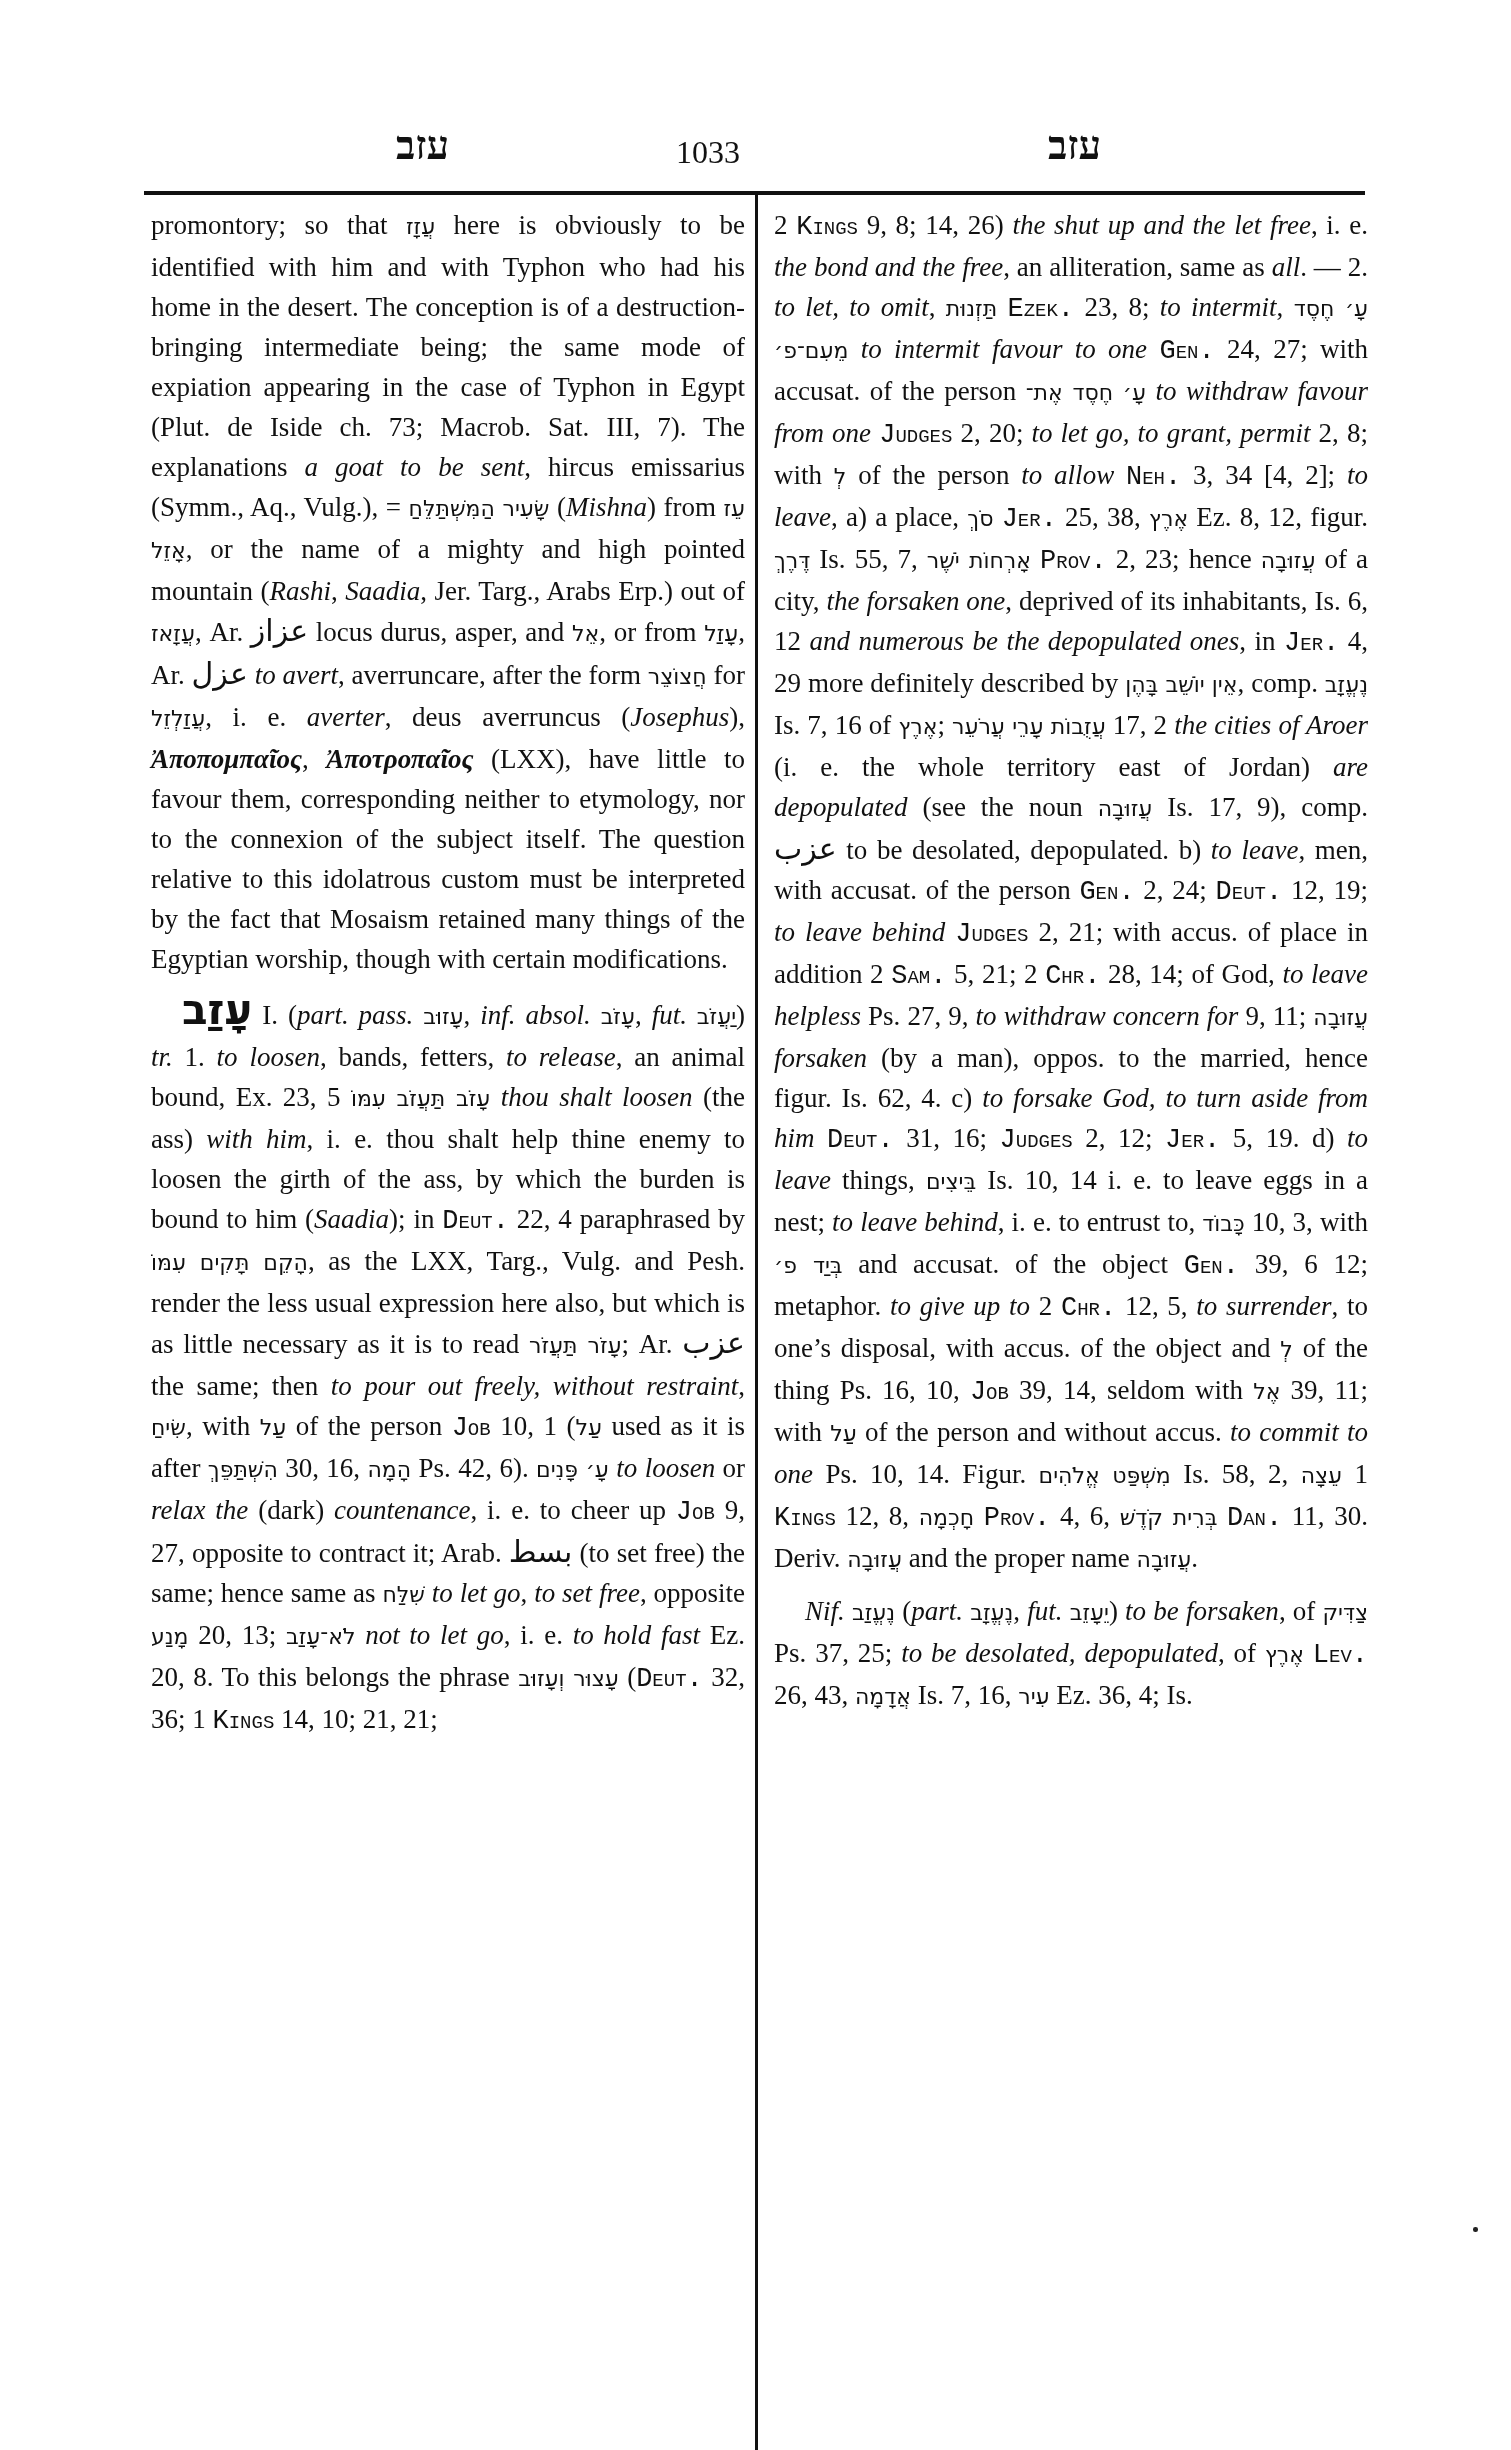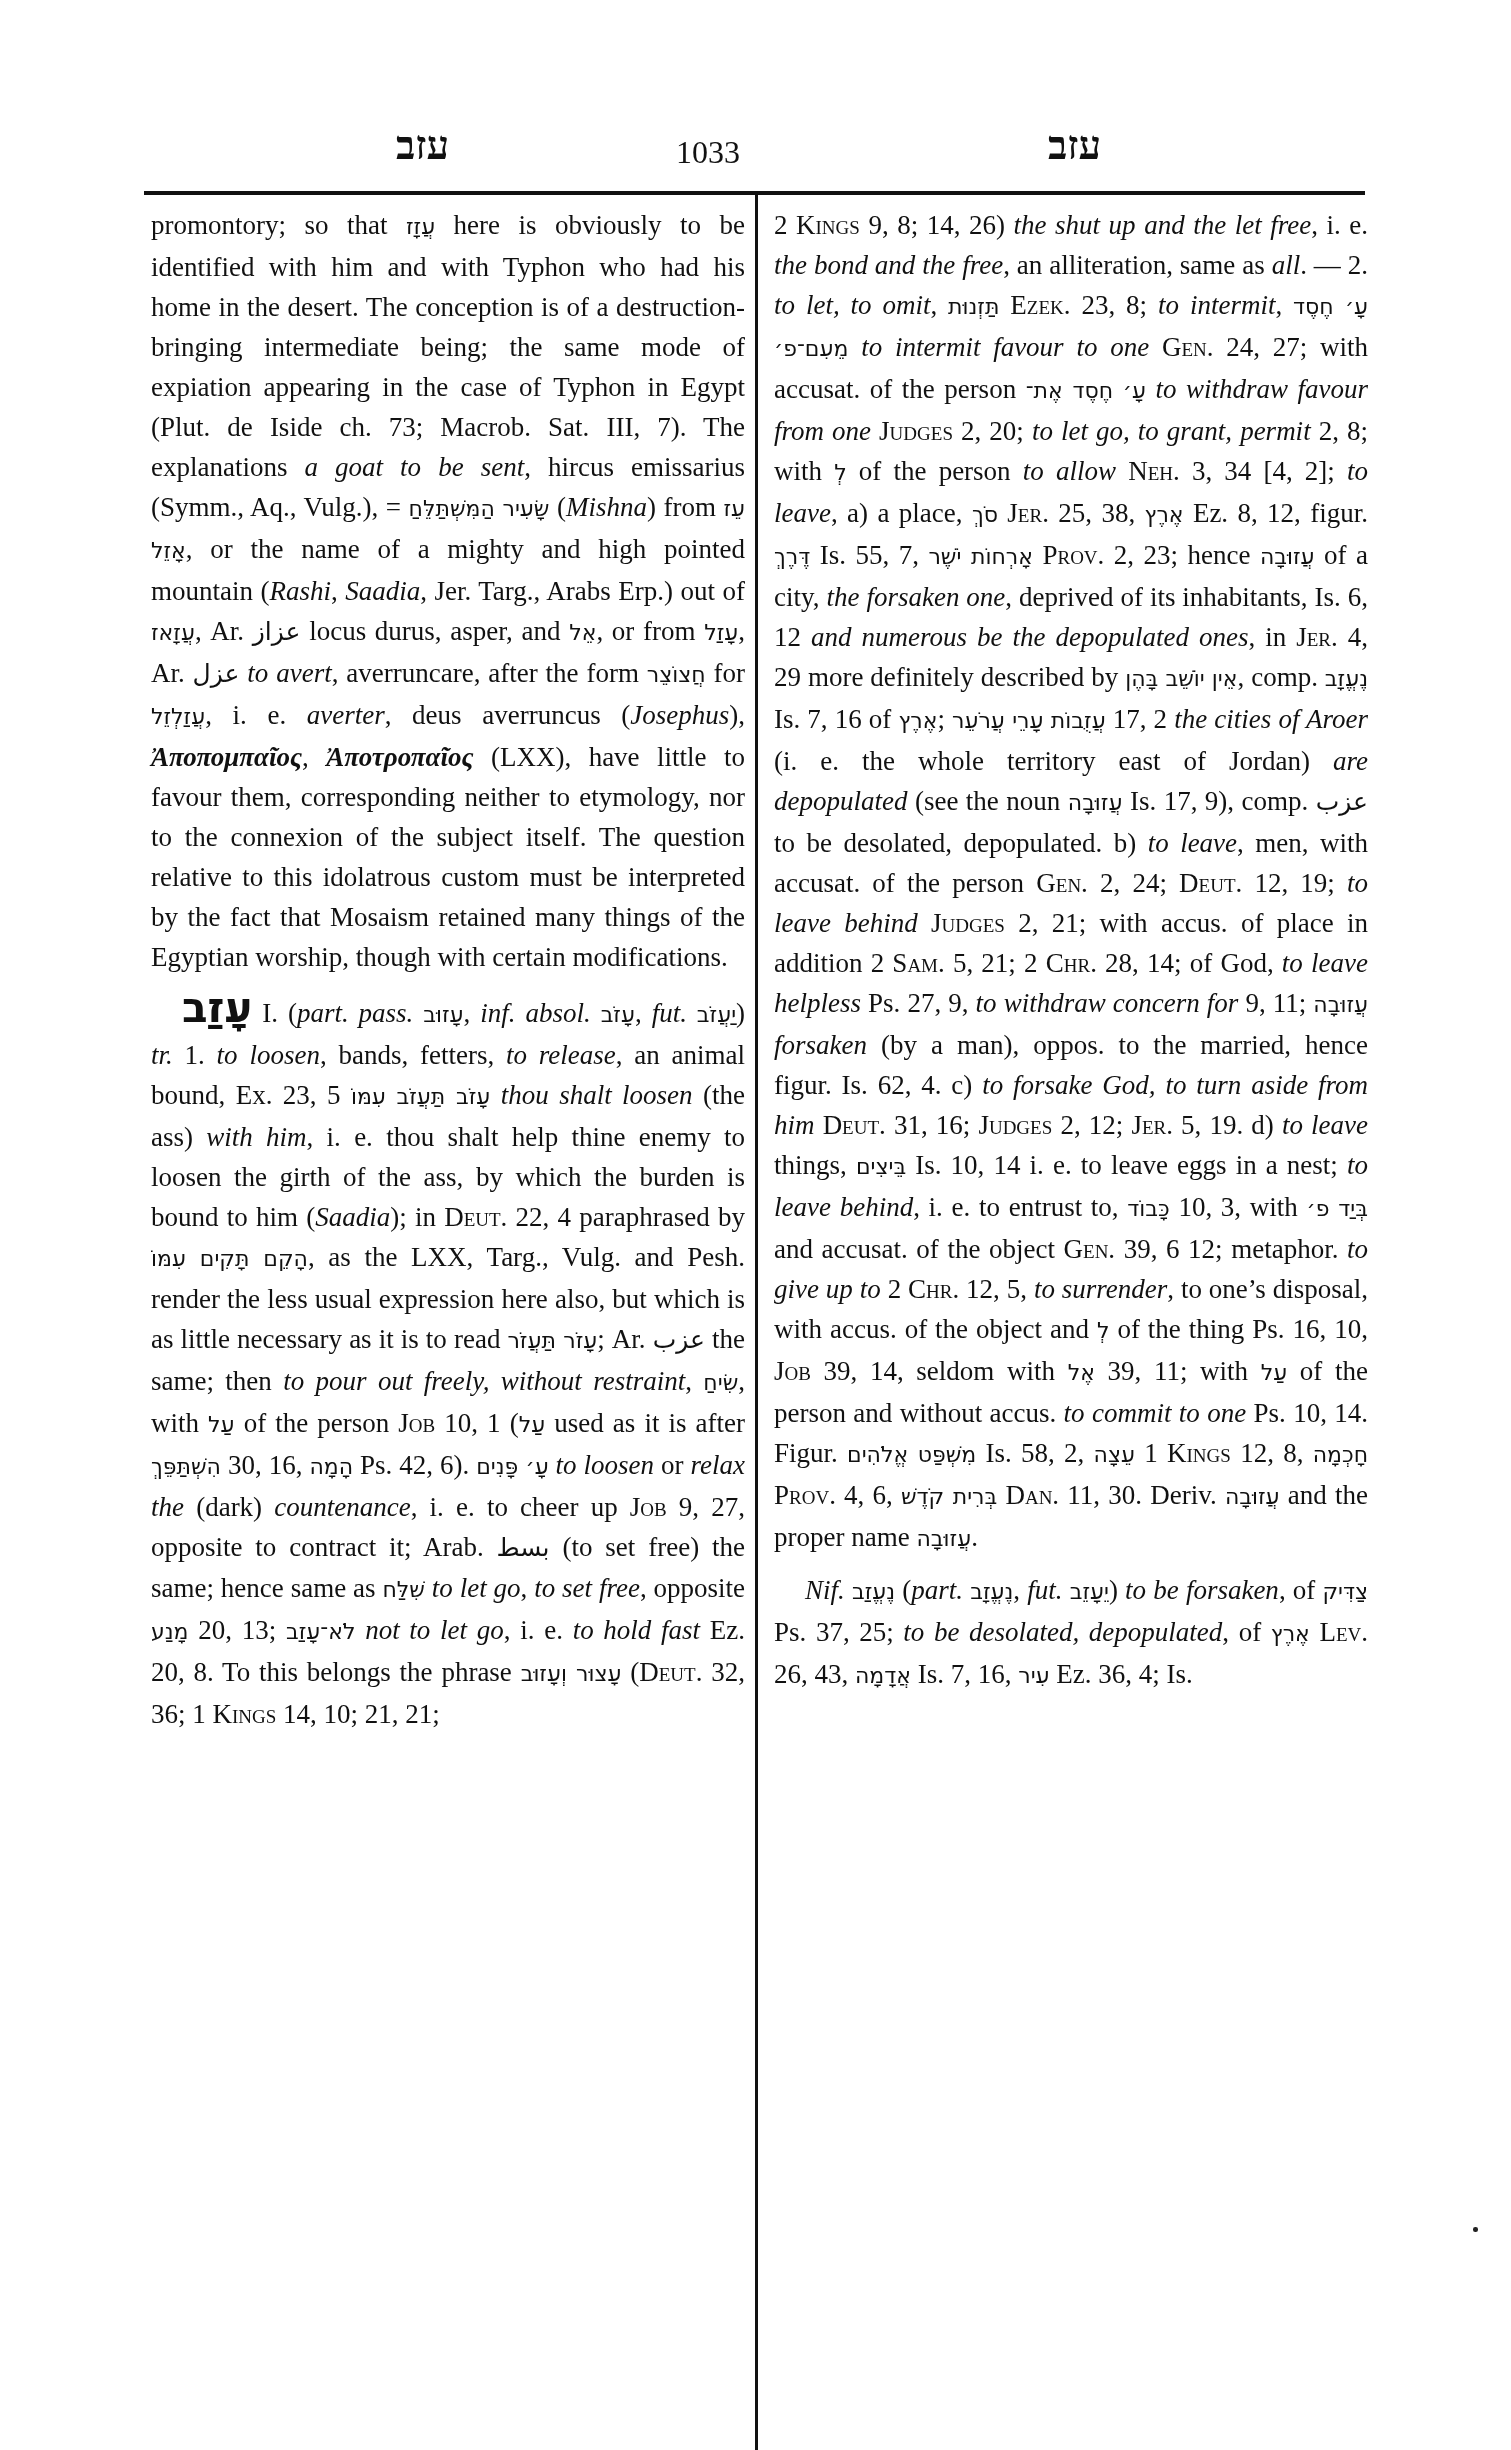--- a/index.html
+++ b/index.html
@@ -27,23 +27,23 @@
     position: absolute; top: 205px; width: 594px;
     font-family: "Liberation Serif", "DejaVu Serif", serif;
     font-size: 27px; line-height: 40px;
     text-align: justify; hyphens: manual;
   }
   .col.left { left: 151px; }
   .col.right { left: 774px; }
   .col p { margin: 0; }
   .col p.indent { text-indent: 31px; margin-top: 10.8px; }
   .he { font-family: "DejaVu Sans", sans-serif; font-size: 22px; direction: rtl; unicode-bidi: isolate; }
-  .ar { font-family: "DejaVu Sans", sans-serif; font-size: 25px; direction: rtl; unicode-bidi: isolate; }
+  .ar { font-family: "DejaVu Sans", sans-serif; font-size: 30px; direction: rtl; unicode-bidi: isolate; }
   .gr { font-style: italic; font-weight: bold; }
-  .sc { font-variant: small-caps; }
+  .sc { font-variant: small-caps; font-family: Liberation Mono, monospace; }
   .hw { font-family: "DejaVu Sans", sans-serif; font-weight: bold; font-size: 42px; }
   i { }
   .dot {
     position: absolute; left: 1473px; top: 2227px; width: 4.5px; height: 4.5px; border-radius: 50%; background: #222;
   }
 </style>
 </head>
 <body>
 
 <div class="page-header">

